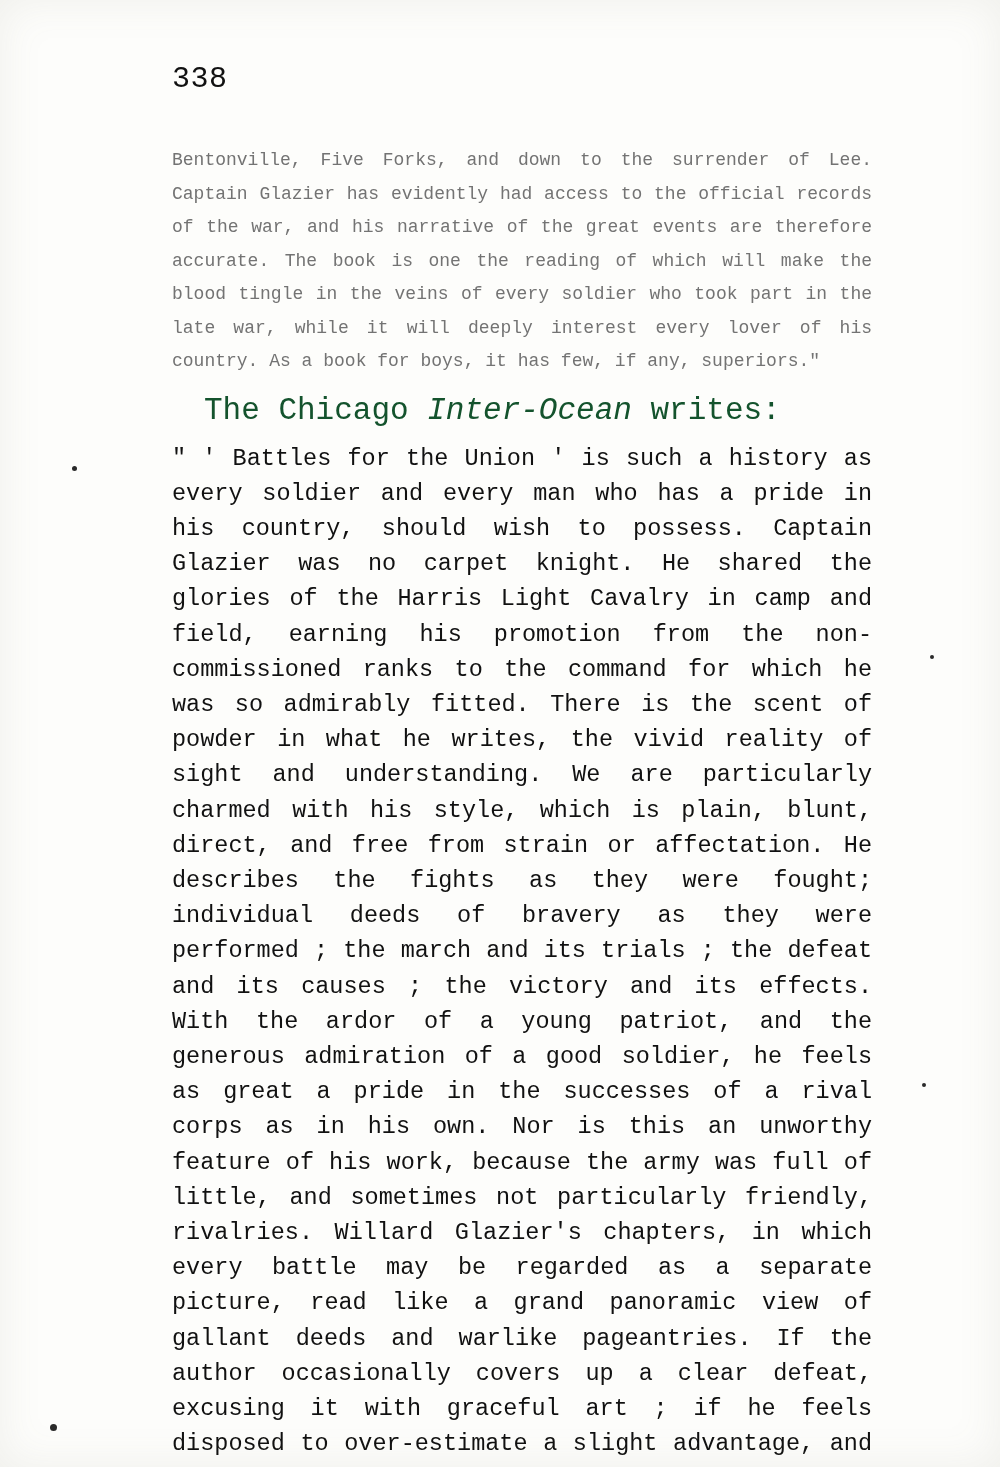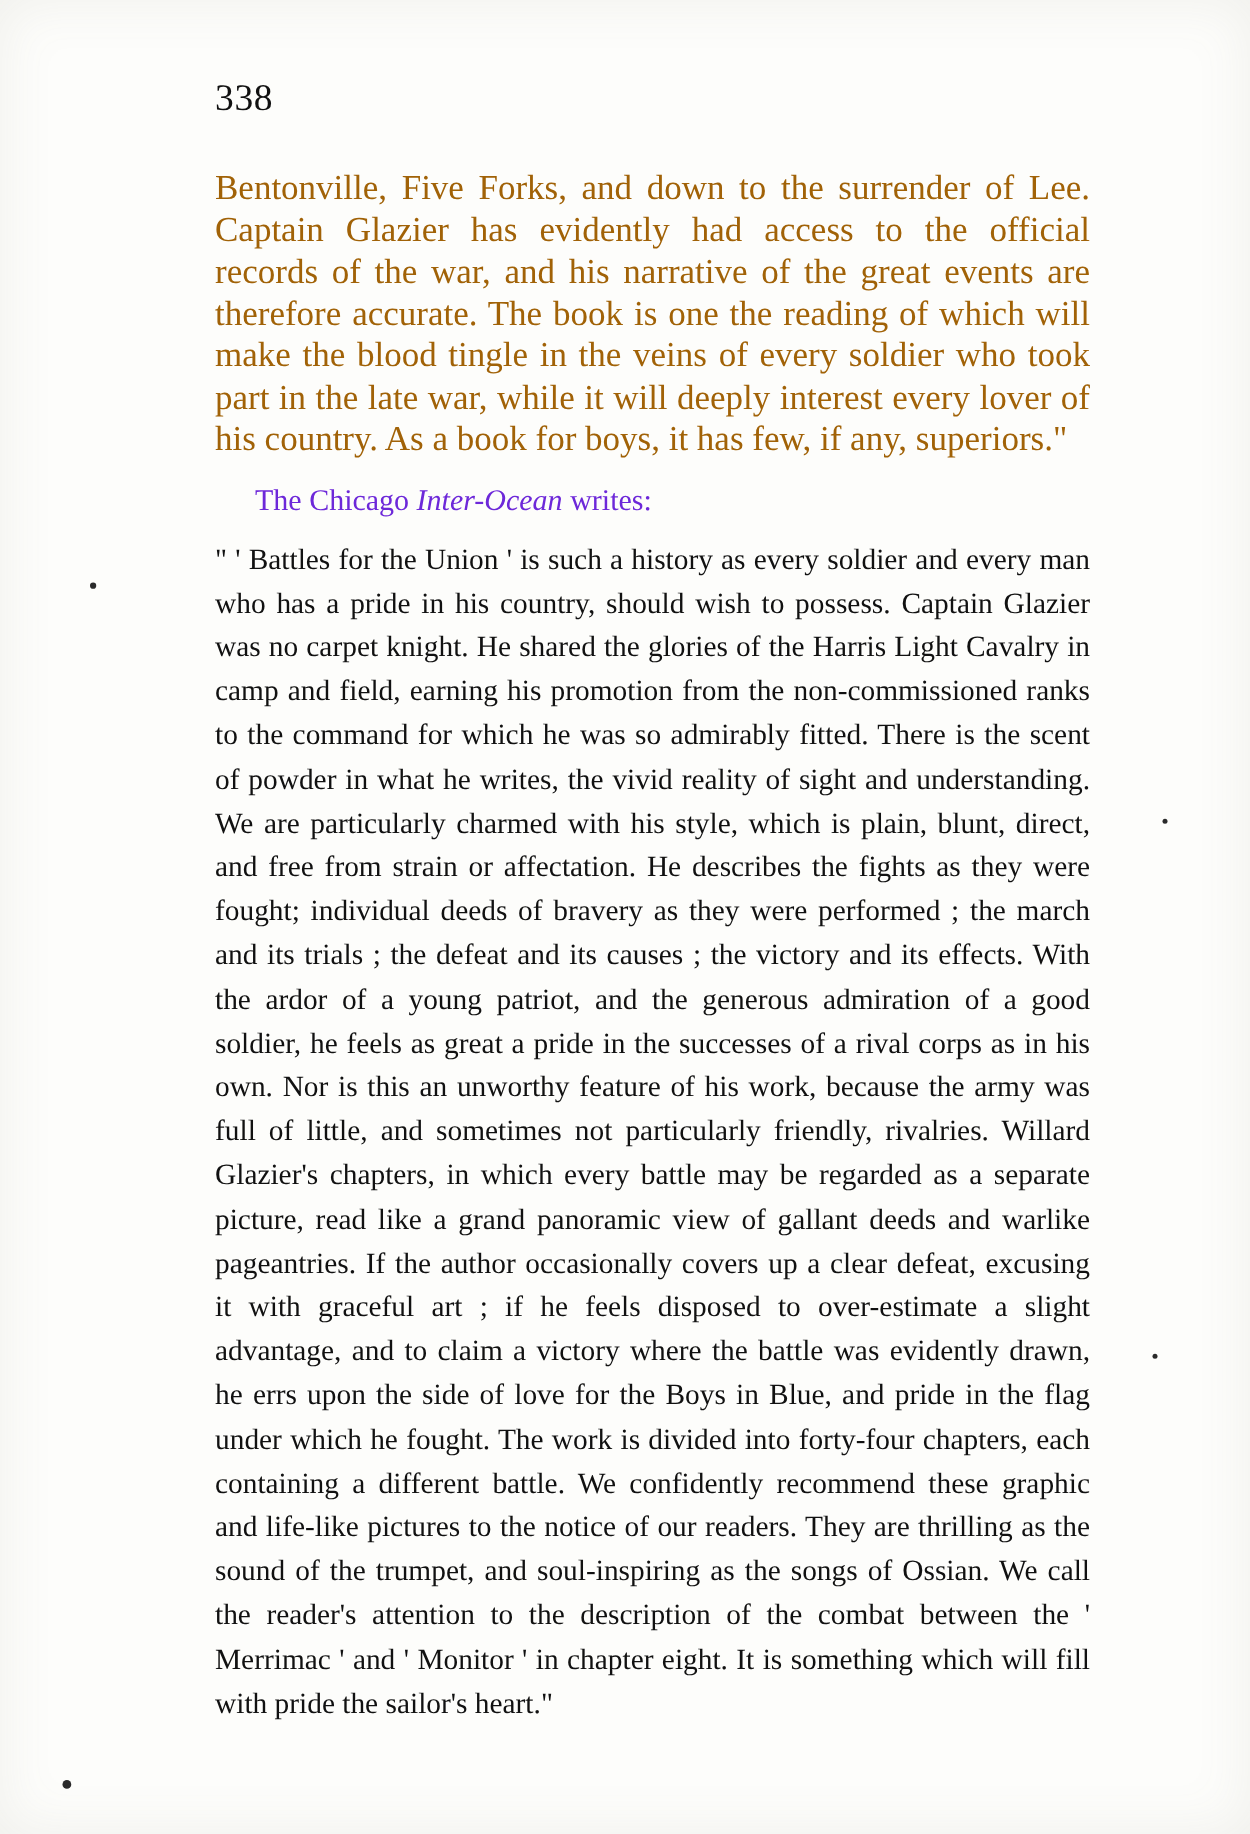--- a/index.html
+++ b/index.html
@@ -14,20 +14,21 @@
     font-family: "Liberation Serif", serif;
     color: #111111;
     overflow: hidden;
   }
   .page {
     position: absolute;
     top: 0; left: 0;
     width: 1000px;
     height: 1467px;
     background: #fdfdfb;
+    font-family: Liberation Mono, monospace;
   }
   .header-row {
     position: absolute;
     top: 62px;
     left: 172px;
     width: 700px;
     height: 40px;
   }
   .folio {
     position: absolute;
@@ -47,35 +48,35 @@
     letter-spacing: 1.4px;
     color: #111;
   }
   .body-col {
     position: absolute;
     left: 172px;
     top: 128px;
     width: 700px;
   }
   p.para {
-    margin: 6px 0 0 0;
-    font-size: 28px;
+    margin: 16px 0 0 0;
+    font-size: 18px;
     line-height: 33.5px;
     text-align: justify;
     text-justify: inter-word;
-    color: #a16207;
+    color: #737373;
   }
   p.para.first {
     margin-bottom: 6px;
   }
   .subhead {
-    font-size: 24px;
+    font-size: 31px;
     line-height: 44px;
     margin: 10px 0 8px 32px;
-    color: #6d28d9;
+    color: #14532d;
     white-space: nowrap;
   }
   .subhead .ital {
     font-style: italic;
   }
   p.quote {
     font-size: 23.5px;
     line-height: 35.2px;
     text-align: justify;
     margin: 0;

